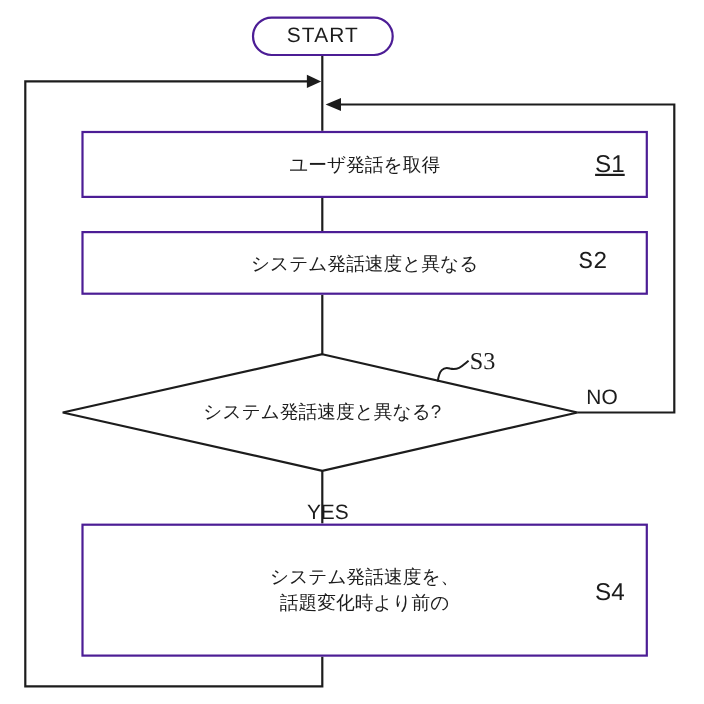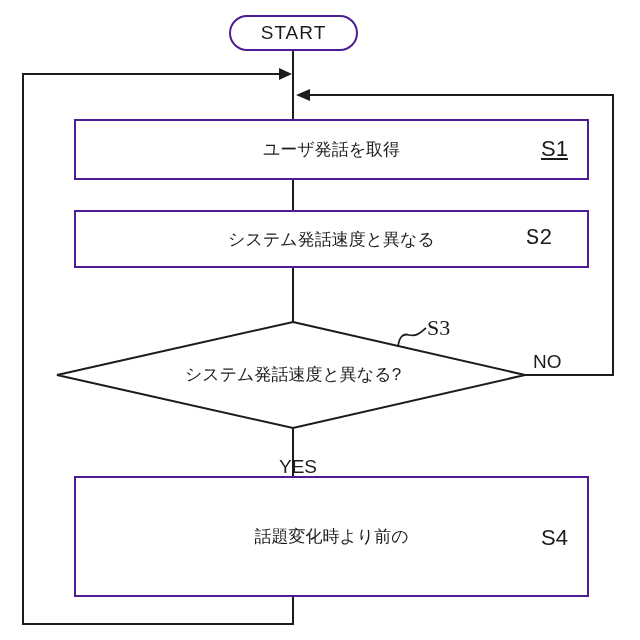--- a/index.html
+++ b/index.html
@@ -118,20 +118,21 @@
     <span>ユーザ発話を取得</span>
   </div>
 
   <div class="node process s2">
     <span>システム発話速度と異なる</span>
   </div>
 
   <div class="diamond-text">システム発話速度と異なる?</div>
 
   <div class="node process s4">
+    <div>システム発話速度を、</div>
     <div>話題変化時より前の</div>
   </div>
 
   <div class="step-label l1">S1</div>
   <div class="step-label l2">S2</div>
   <div class="step-label l3">S3</div>
   <div class="step-label l4">S4</div>
 
   <div class="branch-label no">NO</div>
   <div class="branch-label yes">YES</div>

